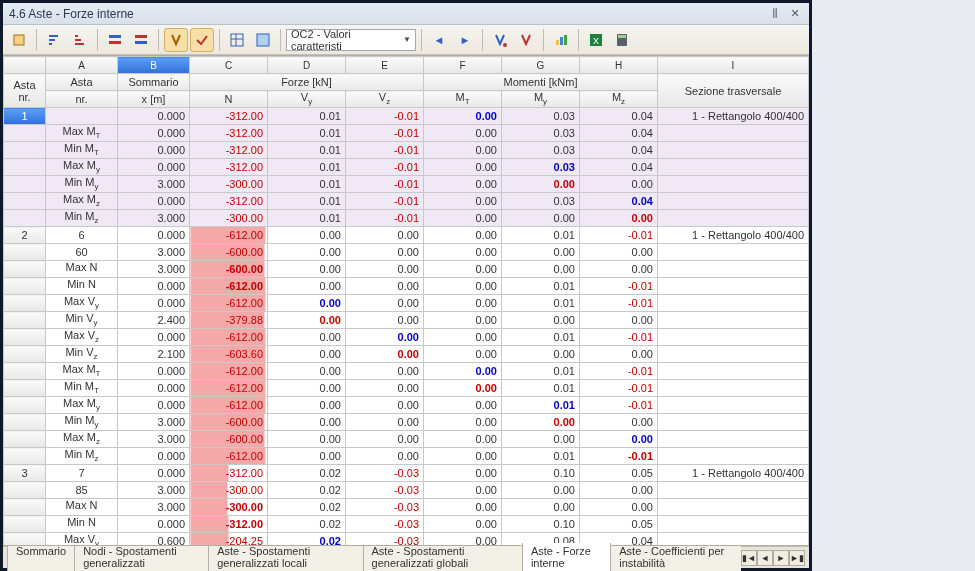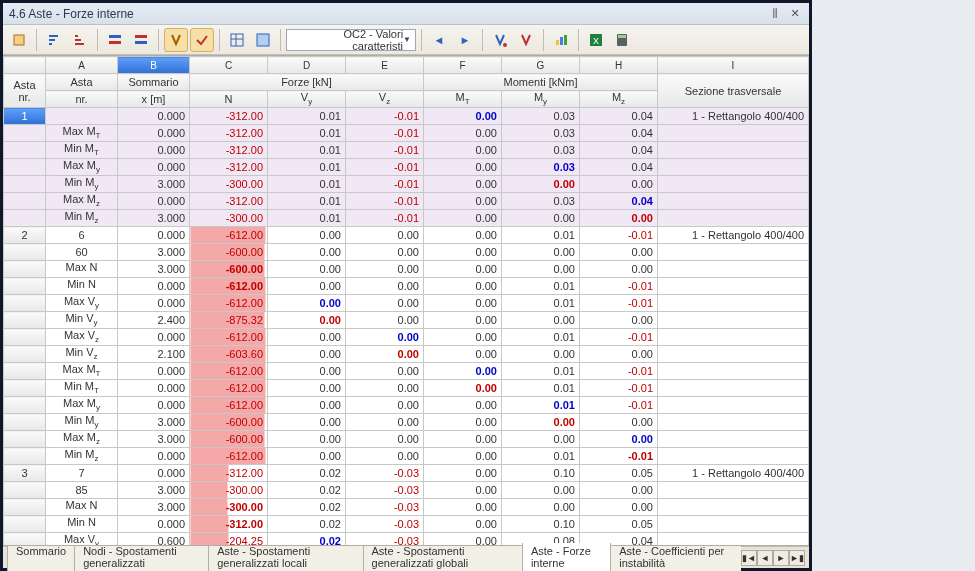--- a/index.html
+++ b/index.html
@@ -5,21 +5,21 @@
 * { box-sizing: border-box; margin: 0; padding: 0; }
 body { font-family: Tahoma, Arial, sans-serif; font-size: 11px; background: #e8ecf0; color: #333; }
 .window { width: 812px; height: 571px; display: flex; flex-direction: column; background: #f5f3ef; border: 3px solid #0f172a; }
 .titlebar { background: linear-gradient(#e6ecf4,#d8e0ea); height: 22px; display: flex; align-items: center; padding: 0 6px; border-bottom: 1px solid #b8c0c8; }
 .titlebar .title { flex: 1; color: #2a3a52; font-size: 12px; }
 .titlebar .winbtn { width: 16px; height: 14px; margin-left: 4px; display: flex; align-items: center; justify-content: center; color: #556; cursor: pointer; }
 .toolbar { height: 30px; background: linear-gradient(#f6f4ef,#ece8df); display: flex; align-items: center; padding: 0 4px; border-bottom: 1px solid #c4c0b4; gap: 2px; }
 .tbtn { width: 24px; height: 24px; display: flex; align-items: center; justify-content: center; border: 1px solid transparent; border-radius: 3px; cursor: pointer; }
 .tbtn.active { background: #f7e0a8; border-color: #d4b060; }
 .tsep { width: 1px; height: 22px; background: #c0bcb0; margin: 0 3px; }
-.combo { height: 22px; border: 1px solid #a0a8b8; background: #fff; display: flex; align-items: center; padding: 0 4px; width: 130px; cursor: pointer; text-align: right; }
+.combo { height: 22px; border: 1px solid #a0a8b8; background: #fff; display: flex; align-items: center; padding: 0 4px; width: 130px; cursor: pointer; }
 .combo .arrow { margin-left: auto; font-size: 8px; color: #445; }
 .grid-wrap { flex: 1; overflow: auto; background: #fff; border-top: 1px solid #b0ada3; border-bottom: 1px solid #b0ada3; position: relative; }
 table { border-collapse: collapse; width: 100%; table-layout: fixed; }
 th, td { border: 1px solid #c8c8c8; height: 17px; padding: 0 4px; overflow: hidden; white-space: nowrap; }
 thead th { background: linear-gradient(#fafafa,#e8e8e8); font-weight: normal; font-size: 11px; }
 thead th.sel { background: linear-gradient(#5ea0f8,#3070d8); color: #fff; }
 .col-letter { background: linear-gradient(#fafafa,#e8e8e8); text-align: center; font-size: 10px; }
 .rowhdr { background: linear-gradient(#fafafa,#e8e8e8); text-align: center; width: 42px; }
 .rowhdr.sel { background: linear-gradient(#5ea0f8,#3070d8); color: #fff; }
 td.num { text-align: right; font-family: Arial; font-size: 11px; }
@@ -332,21 +332,21 @@
             <td class="num"><span class="">0.00</span></td>
             <td class="num"><span class="">0.00</span></td>
             <td class="num bar-pos" style="--w: 0%;"><span class="">0.01</span></td>
             <td class="num"><span class="neg">-0.01</span></td>
             <td class="txt"></td>
           </tr>
           <tr>
             <td class="rowhdr"></td>
             <td class="ctr">Min V<span class="sub">y</span></td>
             <td class="num">2.400</td>
-            <td class="num bar-neg" style="--w: 96%;"><span class="neg">-875.32</span></td>
+            <td class="num bar-neg" style="--w: 96%;"><span class="neg">-379.88</span></td>
             <td class="num"><span class="bold neg">0.00</span></td>
             <td class="num"><span class="">0.00</span></td>
             <td class="num"><span class="">0.00</span></td>
             <td class="num"><span class="">0.00</span></td>
             <td class="num"><span class="">0.00</span></td>
             <td class="txt"></td>
           </tr>
           <tr>
             <td class="rowhdr"></td>
             <td class="ctr">Max V<span class="sub">z</span></td>

